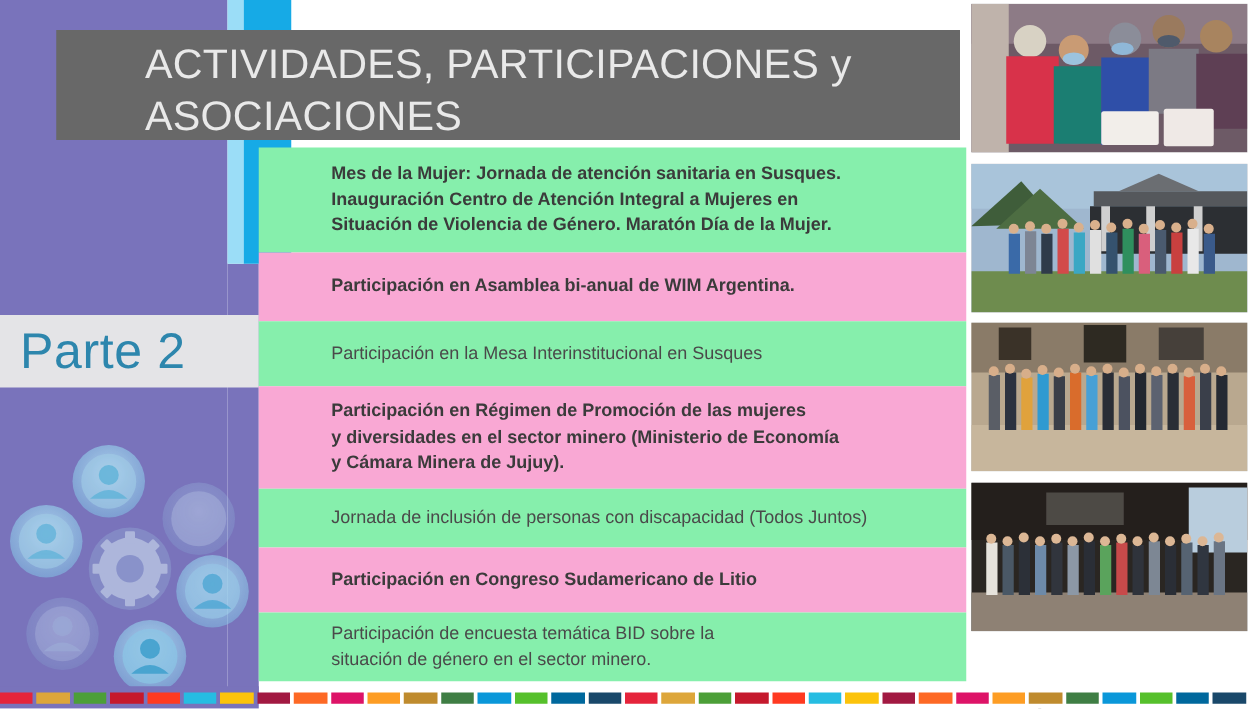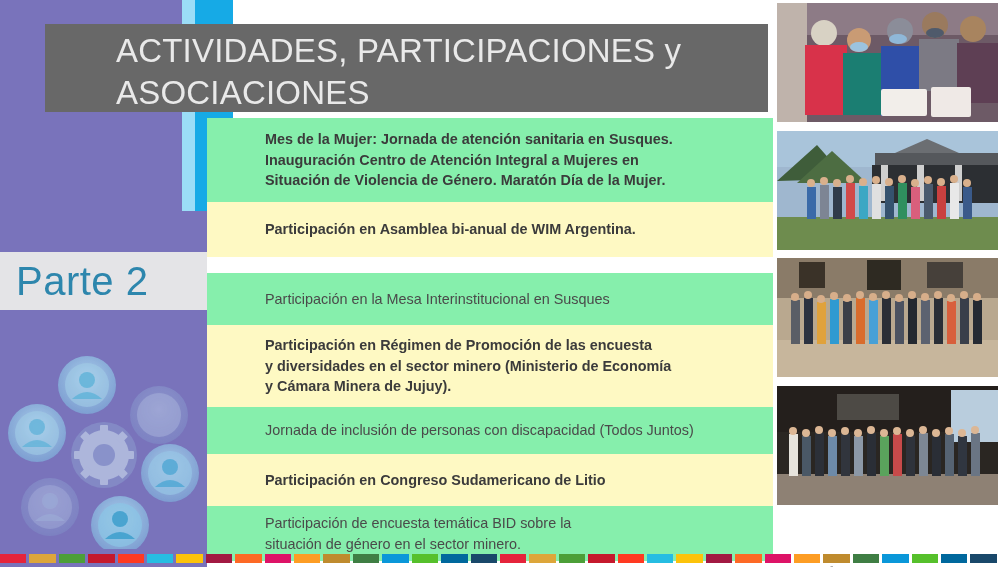--- a/index.html
+++ b/index.html
@@ -113,21 +113,21 @@
     height: 437px;
   }
   .row {
     box-sizing: border-box;
     width: 100%;
     display: flex;
     align-items: center;
     padding-left: 58px;
     padding-right: 12px;
   }
-  .row.shaded { background: #fef9c3; }
+  .row.shaded { background: #f9a8d4; }
   .row.plain  { background: #86efac; }
   .row-text {
     color: #3b3b3b;
     font-size: 14.4px;
     font-weight: 700;
     line-height: 1.45;
     white-space: pre-line;
   }
   .row-text.light {
     font-weight: 400;
@@ -278,25 +278,25 @@
 
   <div class="rows" id="rows-container">
       <div class="row plain" style="height: 84px;">
         <div class="row-text">Mes de la Mujer: Jornada de atención sanitaria en Susques.
 Inauguración Centro de Atención Integral a Mujeres en
 Situación de Violencia de Género. Maratón Día de la Mujer.</div>
       </div>
       <div class="row shaded" style="height: 55px;">
         <div class="row-text">Participación en Asamblea bi-anual de WIM Argentina.</div>
       </div>
-      <div class="row plain" style="height: 52px; margin-top: 16px;">
+      <div class="row plain" style="height: 52px;">
         <div class="row-text light">Participación en la Mesa Interinstitucional en Susques</div>
       </div>
       <div class="row shaded" style="height: 82px;">
-        <div class="row-text">Participación en Régimen de Promoción de las encuesta
+        <div class="row-text">Participación en Régimen de Promoción de las mujeres
 y diversidades en el sector minero (Ministerio de Economía
 y Cámara Minera de Jujuy).</div>
       </div>
       <div class="row plain" style="height: 47px;">
         <div class="row-text light">Jornada de inclusión de personas con discapacidad (Todos Juntos)</div>
       </div>
       <div class="row shaded" style="height: 52px;">
         <div class="row-text">Participación en Congreso Sudamericano de Litio</div>
       </div>
       <div class="row plain" style="height: 55px;">

